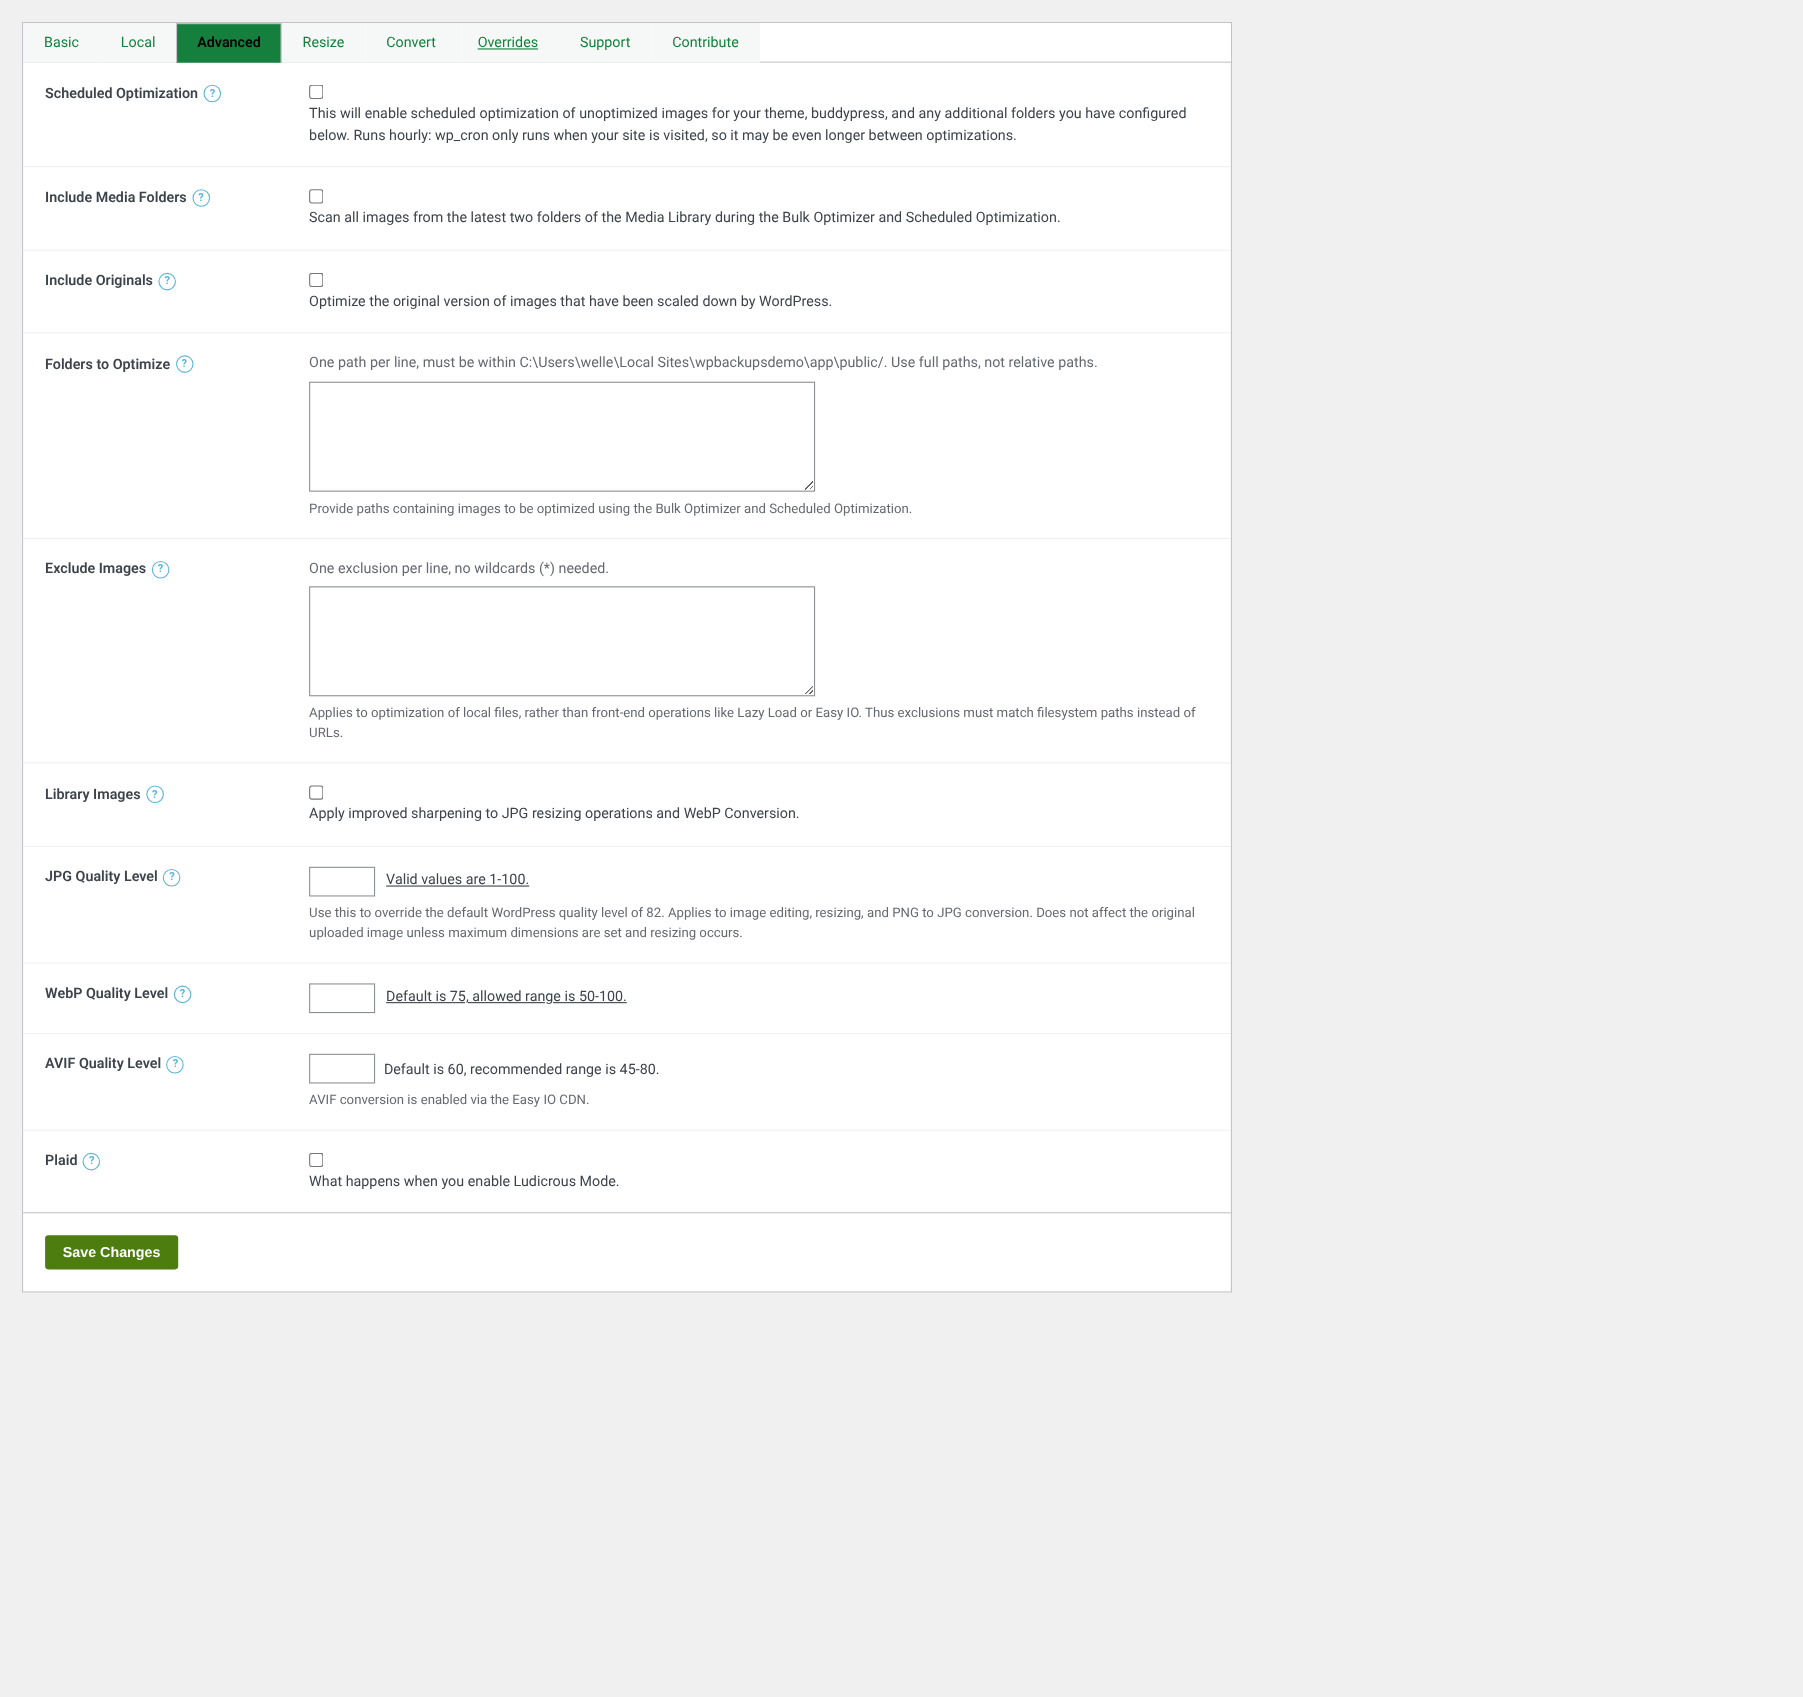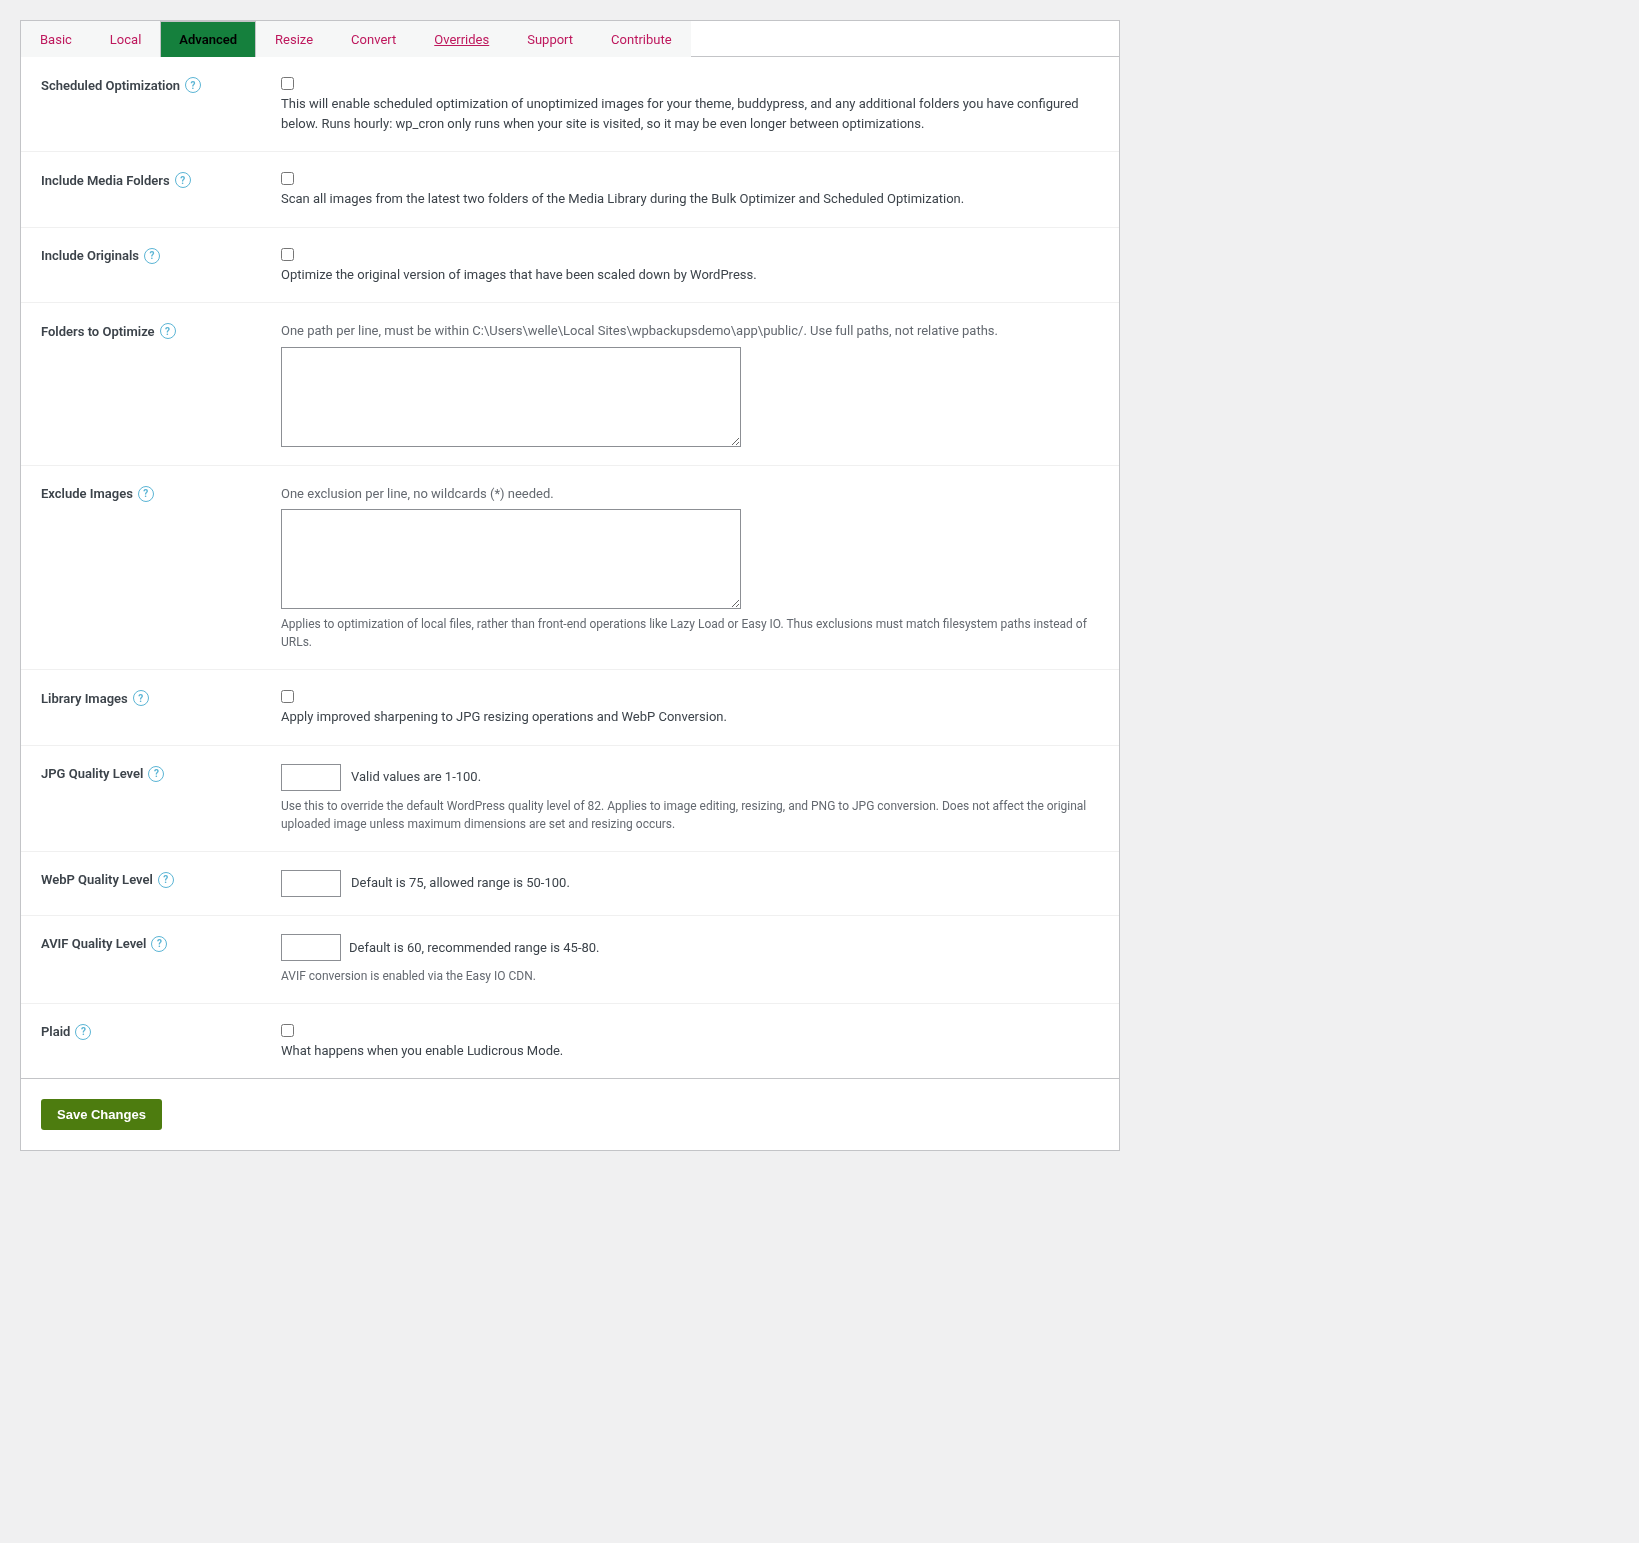--- a/index.html
+++ b/index.html
@@ -23,21 +23,21 @@
       padding: 0 0 0 0;
     }
     .tab {
       padding: 10px 18px;
       font-size: 13px;
       cursor: pointer;
       border: 1px solid transparent;
       border-bottom: none;
       margin-bottom: -1px;
       background: #f6f7f7;
-      color: #be185d;
+      color: #15803d;
       text-decoration: none;
     }
     .tab.active {
       background: #15803d;
       border-color: #c3c4c7;
       border-bottom-color: #fff;
       font-weight: 600;
       color: #000;
     }
     .tab.underlined {
@@ -119,20 +119,21 @@
       font-family: inherit;
       resize: vertical;
       background: #fff;
       color: #3c434a;
       display: block;
     }
     .inline-input {
       display: flex;
       align-items: center;
       gap: 10px;
+      text-decoration: underline;
     }
     input.small-input {
       width: 60px;
       border: 1px solid #8c8f94;
       padding: 5px 8px;
       font-size: 13px;
       background: #fff;
       color: #3c434a;
     }
     .avif-input {
@@ -215,20 +216,21 @@
         </div>
       </div>
       <div class="setting-row">
         <div class="setting-label-col">
           <span>Folders to Optimize</span>
           <span class="help-icon">?</span>
         </div>
         <div class="setting-content-col">
           <div class="path-hint">One path per line, must be within C:\Users\welle\Local Sites\wpbackupsdemo\app\public/. Use full paths, not relative paths.</div>
           <textarea class="setting-textarea" style=""></textarea>
+          <div class="hint-text">Provide paths containing images to be optimized using the Bulk Optimizer and Scheduled Optimization.</div>
         </div>
       </div>
       <div class="setting-row">
         <div class="setting-label-col">
           <span>Exclude Images</span>
           <span class="help-icon">?</span>
         </div>
         <div class="setting-content-col">
           <div class="path-hint">One exclusion per line, no wildcards (*) needed.</div>
           <textarea class="setting-textarea" style=""></textarea>

